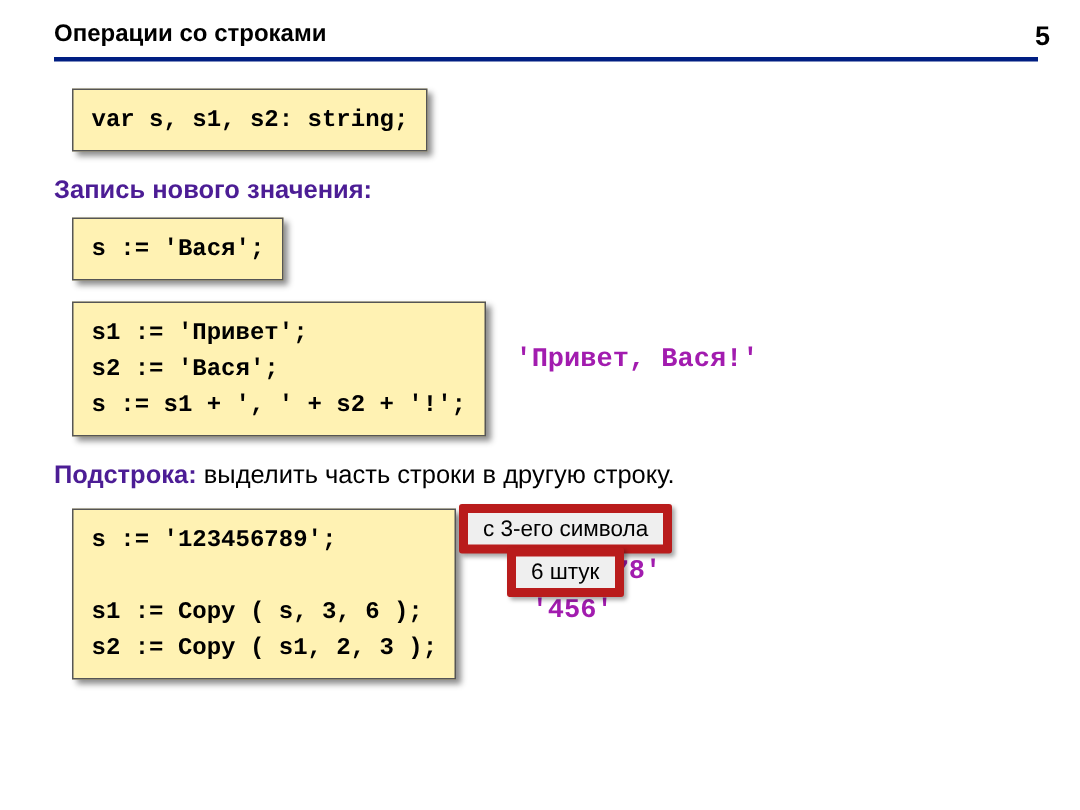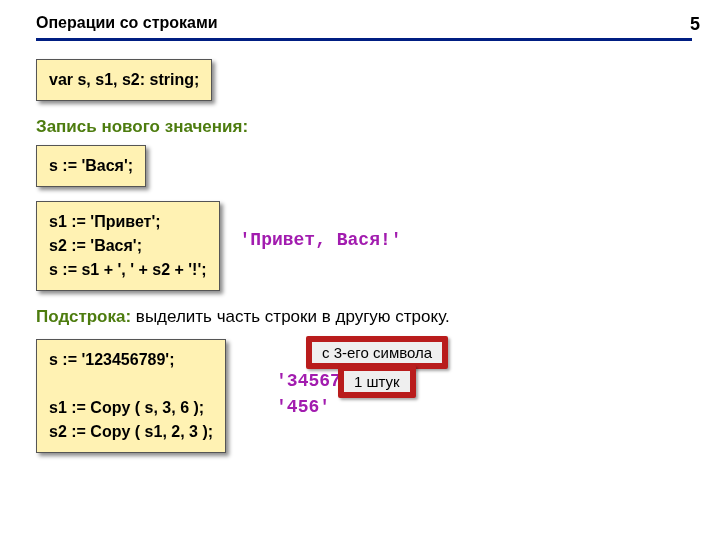--- a/index.html
+++ b/index.html
@@ -33,34 +33,34 @@
     border: 0;
     border-top: 3px solid #001e82;
     margin: 0 0 14px 0;
   }
   .codebox {
     display: inline-block;
     background: #fff2b3;
     border: 1px solid #555;
     box-shadow: 3px 3px 4px rgba(0,0,0,0.45);
     padding: 8px 12px;
-    font-family: Liberation Sans, sans-serif;
+    font-family: Liberation Mono, monospace;
     font-weight: bold;
     font-size: 16px;
     line-height: 1.5;
-    margin: 4px 0 10px 0;
+    margin: 4px 0 10px 12px;
     white-space: pre;
   }
   .subhead-line {
     font-size: 17px;
     margin: 6px 0 4px 0;
   }
   .subhead-key {
     font-weight: bold;
-    color: #4d7c0f;
+    color: #4c1d95;
   }
   .row {
     display: flex;
     align-items: center;
     gap: 20px;
   }
   .monoblue {
     font-family: "Courier New", monospace;
     font-weight: bold;
     font-size: 18px;
@@ -111,19 +111,19 @@
   <div class="subhead-line">
     <span class="subhead-key">Подстрока:</span><span> выделить часть строки в другую строку.</span>
   </div>
 
   <div class="row rel">
     <div class="codebox" style="margin-top:8px">s := '123456789';
 
 s1 := Copy ( s, 3, 6 );
 s2 := Copy ( s1, 2, 3 );</div>
     <div class="anno" style="left:270px; top:5px">с 3-его символа</div>
-    <div class="anno" style="left:302px; top:34px">1 штук</div>
+    <div class="anno" style="left:302px; top:34px">6 штук</div>
     <div class="outvals" style="padding-bottom:6px">
       <div class="monoblue">'345678'</div>
       <div class="monoblue">'456'</div>
     </div>
   </div>
 </div>
 
 </body></html>

